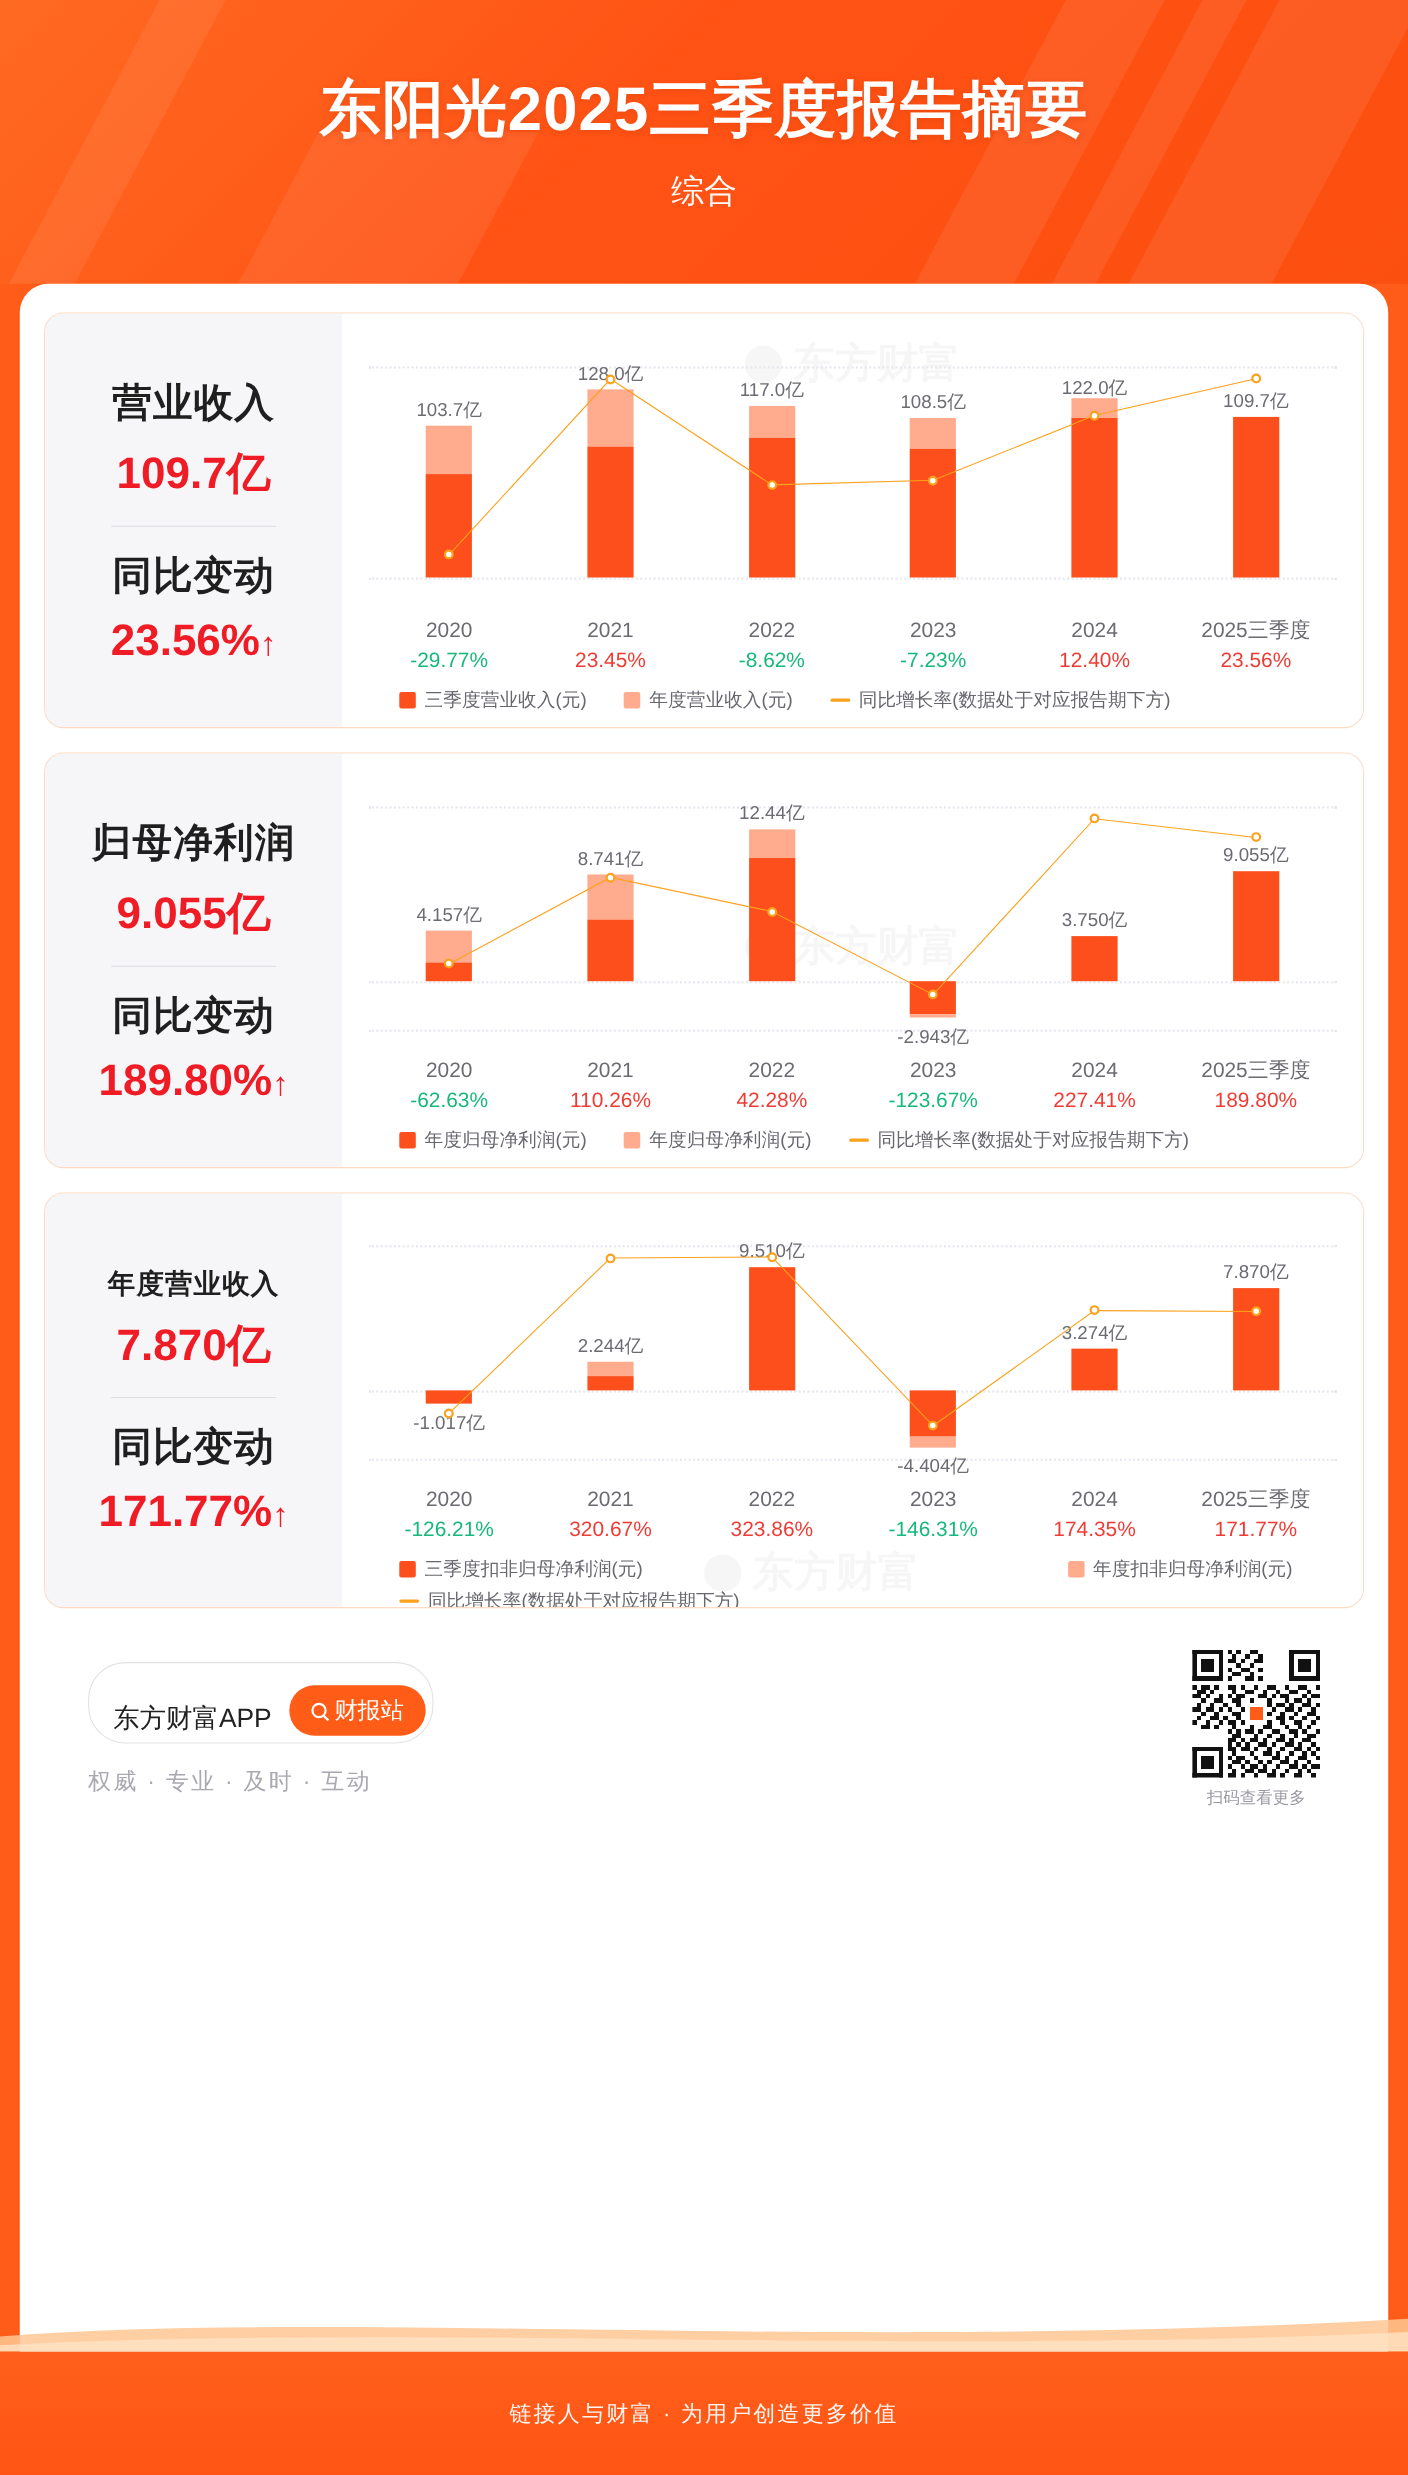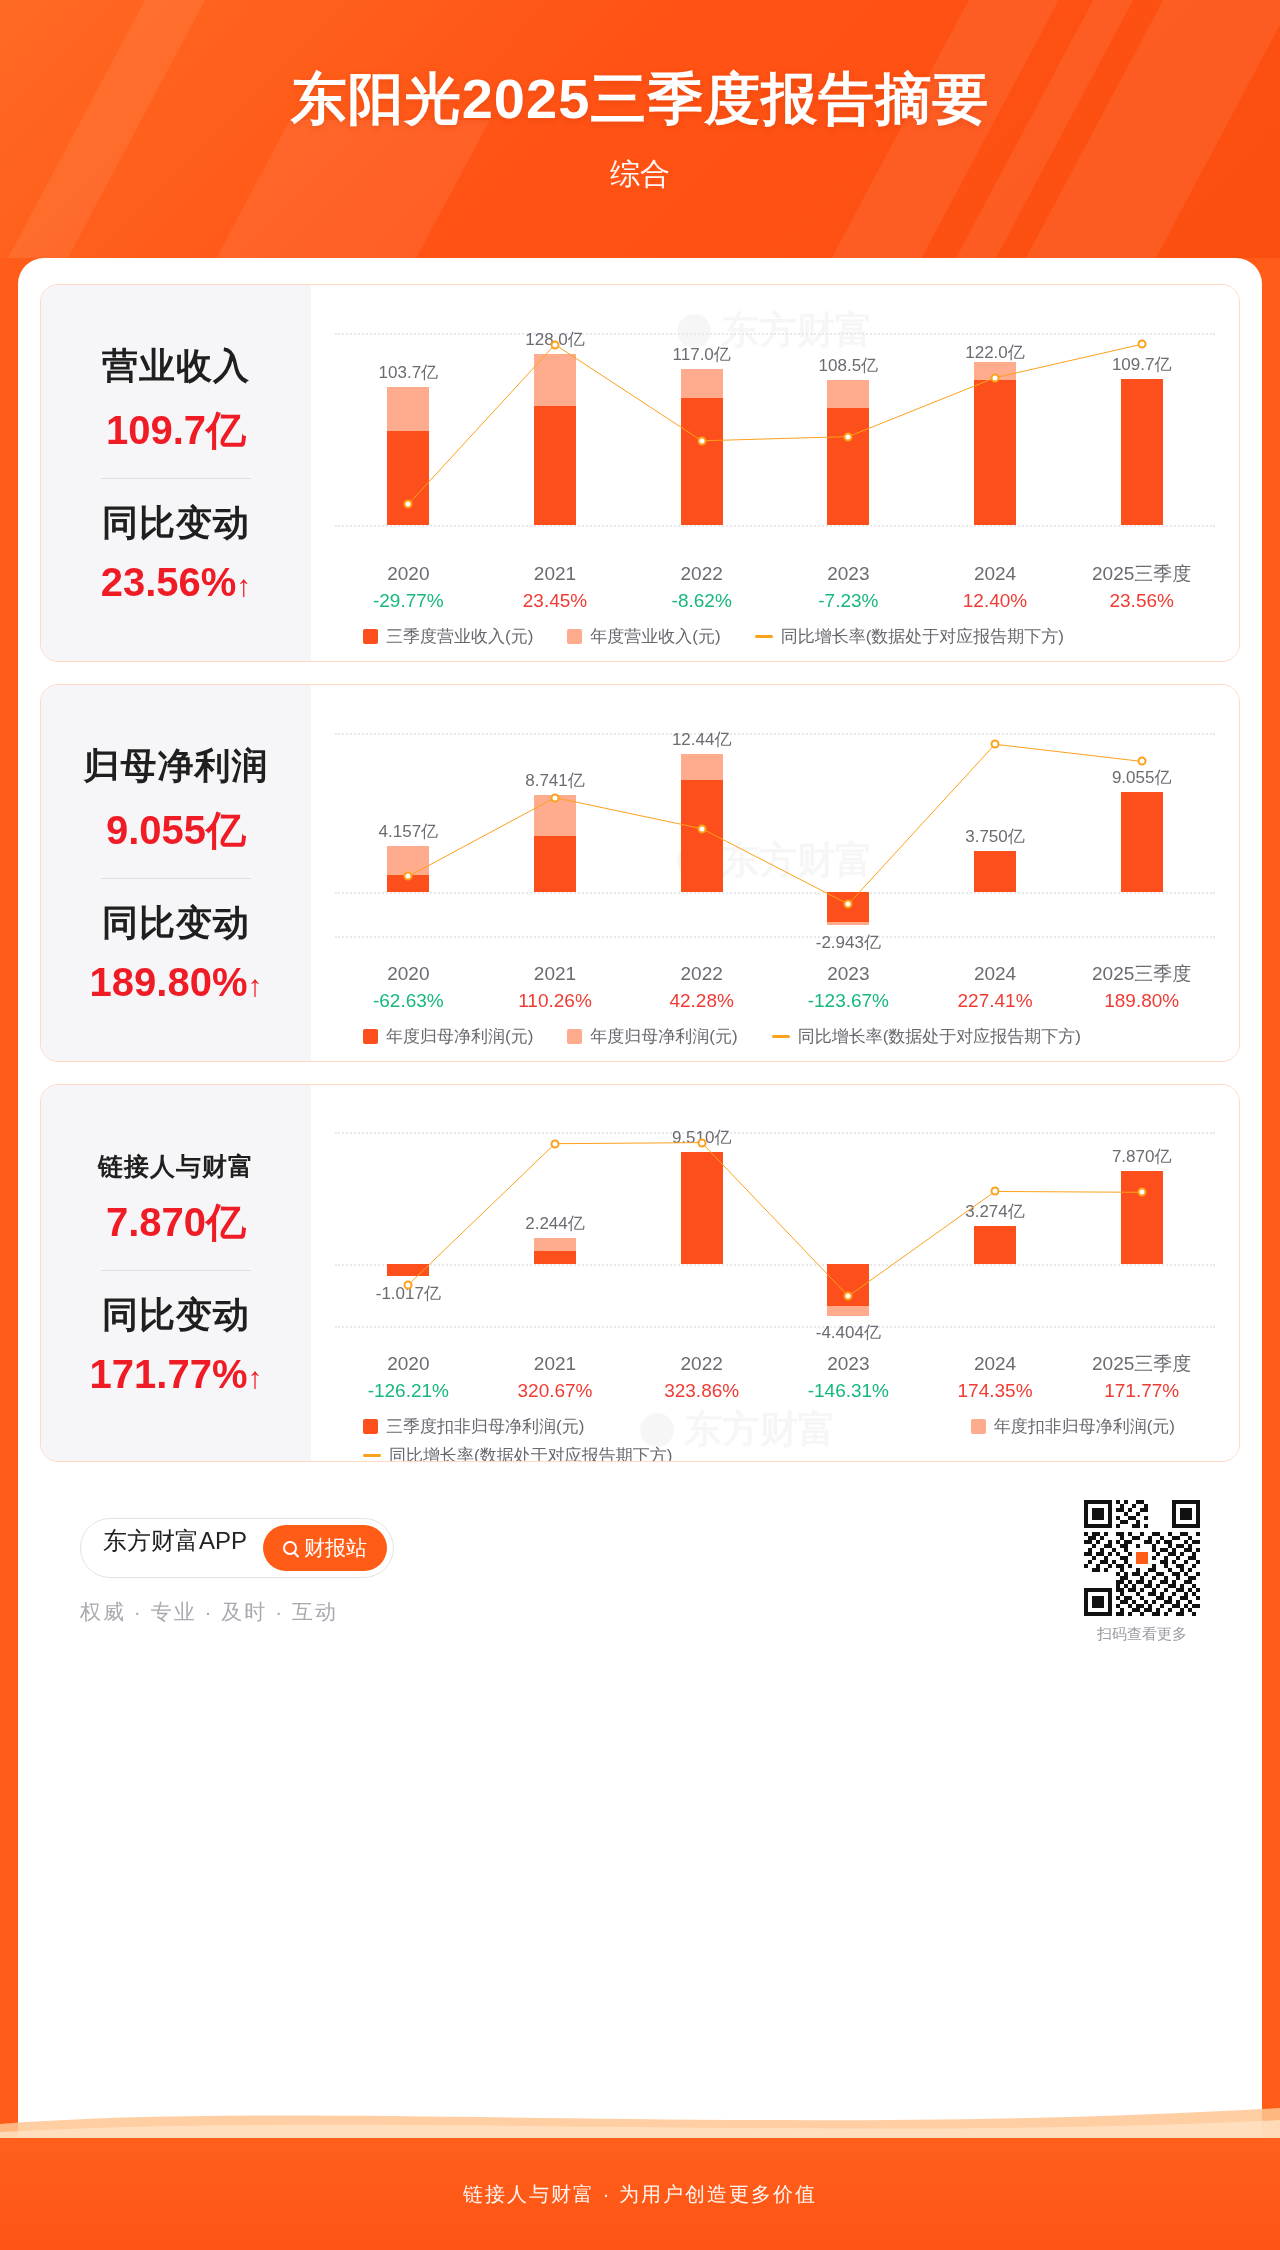--- a/index.html
+++ b/index.html
@@ -222,24 +222,24 @@
   
   .brand-row {
     display: flex;
     align-items: center;
     justify-content: space-between;
     padding: 16px 40px 0 40px;
   }
   .brand-left { display: flex; flex-direction: column; }
   .app-pill {
     display: inline-flex;
-    align-items: flex-start;
+    align-items: flex-end;
     border: 1px solid #e3e3e6;
     border-radius: 34px;
-    padding: 6px 6px 6px 22px;
+    padding: 20px 6px 6px 22px;
     width: fit-content;
     background: #fff;
   }
   .app-name { font-size: 24px; color: #222; margin-right: 16px; }
   .pill-btn {
     background: #ff5c17;
     color: #fff;
     border-radius: 26px;
     padding: 9px 20px;
     font-size: 21px;
@@ -548,21 +548,21 @@
               <span>同比增长率(数据处于对应报告期下方)</span>
             </div>
           </div>
       </div>
     </div>
   </div>
 
   <div class="panel" style="height:378px;">
     <div class="panel-left">
       <div class="kpi-block">
-        <div class="kpi-label" style="font-size:25px;">链接人与财富</div>
+        <div class="kpi-label" style="font-size:25px;">年度营业收入</div>
         <div class="kpi-value">7.870亿</div>
       </div>
       <div class="kpi-divider"></div>
       <div class="kpi-block">
         <div class="kpi-label">同比变动</div>
         <div class="kpi-value">
           <span>171.77%</span><span class="arrow-up">↑</span>
         </div>
       </div>
     </div>

